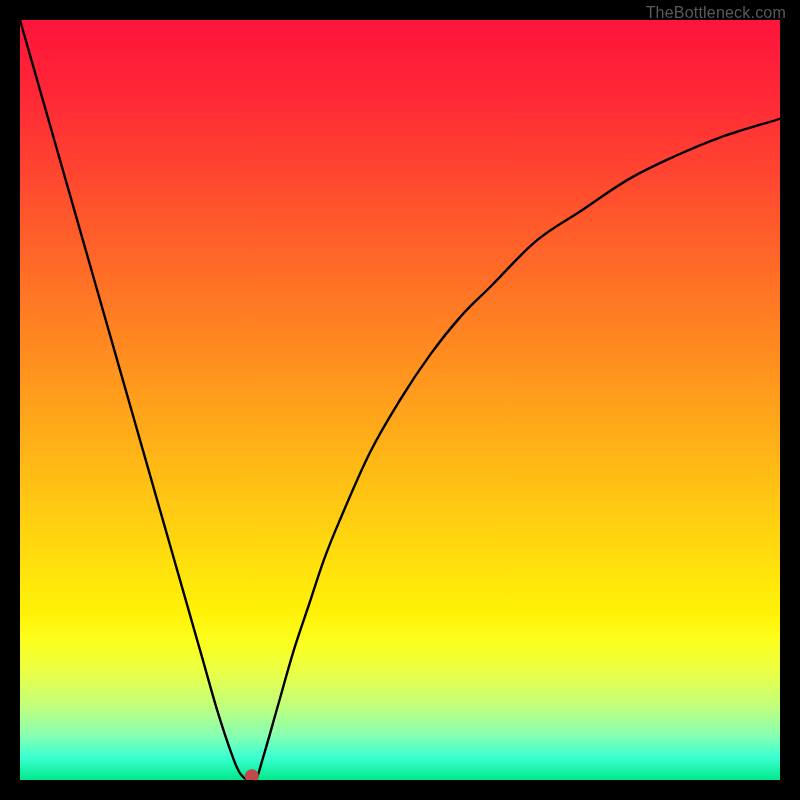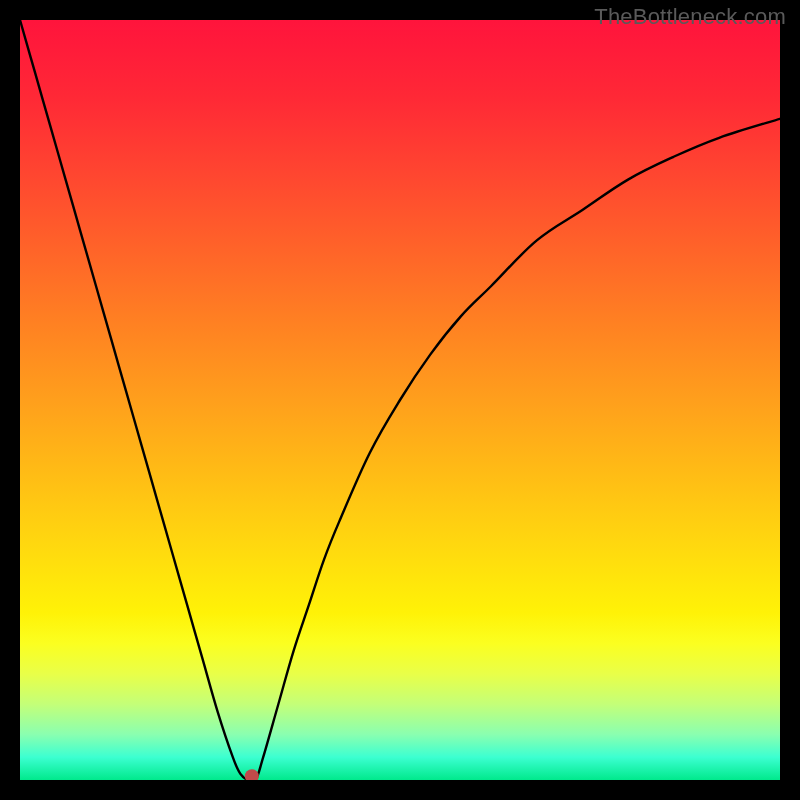--- a/index.html
+++ b/index.html
@@ -8,21 +8,21 @@
     height: 800px;
     background: #000;
     position: relative;
     font-family: Arial, Helvetica, sans-serif;
   }
   .watermark {
     position: absolute;
     top: 4px;
     right: 14px;
     color: #5a5a5a;
-    font-size: 22px;
+    font-size: 16px;
     font-weight: 500;
     letter-spacing: 0.2px;
     z-index: 10;
   }
   .plot-outer {
     position: absolute;
     left: 20px;
     top: 20px;
     width: 760px;
     height: 760px;

